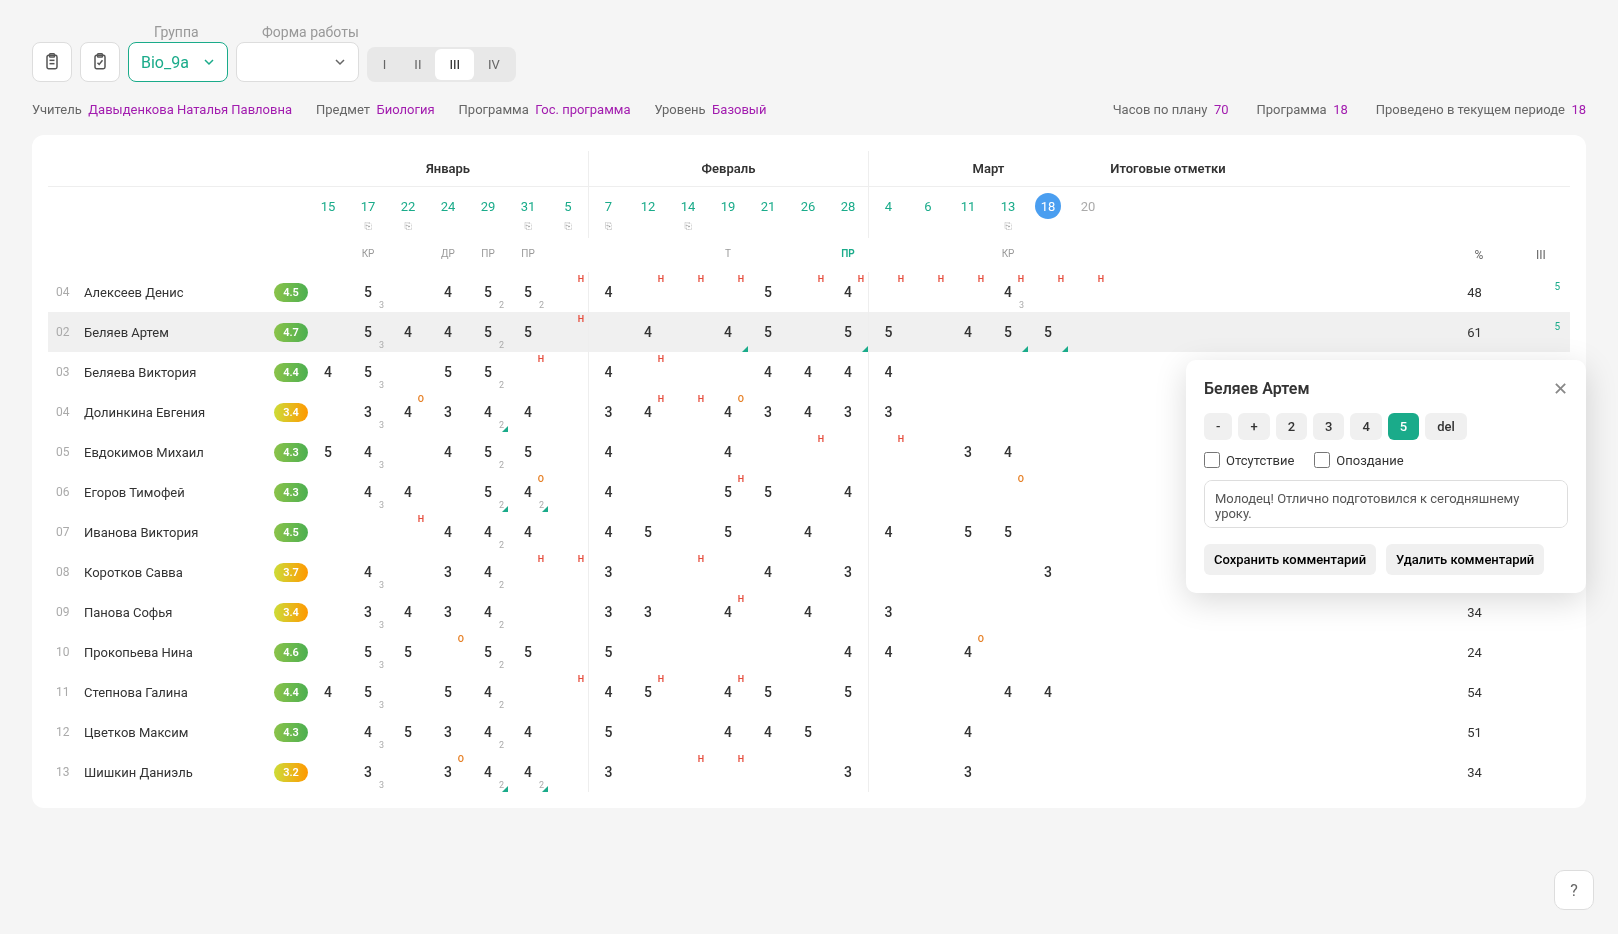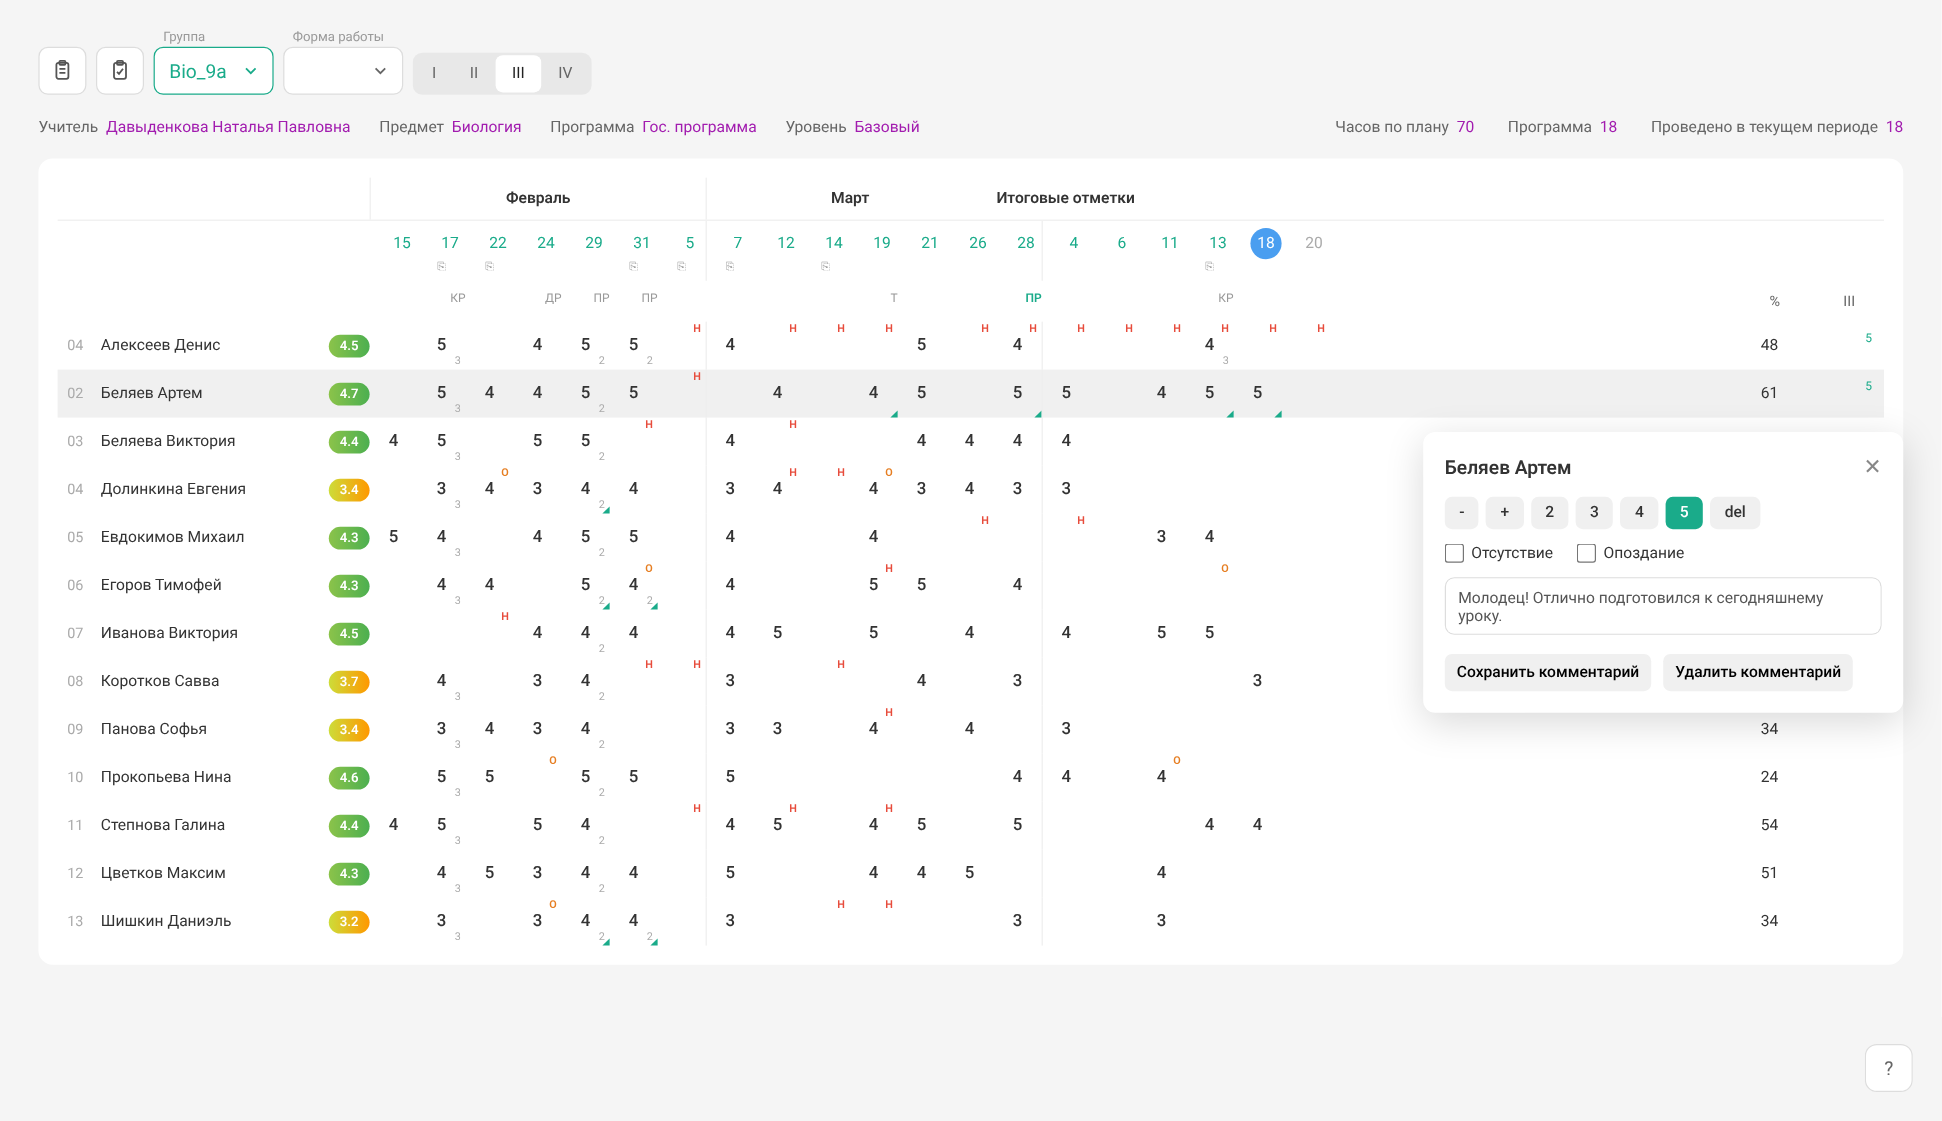--- a/index.html
+++ b/index.html
@@ -3,40 +3,40 @@
 <meta charset="utf-8">
 <style>
 *{margin:0;padding:0;box-sizing:border-box;font-family:-apple-system,BlinkMacSystemFont,'Segoe UI',Roboto,sans-serif}
 body{background:#f5f5f5;color:#333;padding:24px 32px}
 .header{display:flex;justify-content:space-between;align-items:flex-start;margin-bottom:20px}
 .title{font-size:28px;font-weight:700;color:#222}
 .controls{display:flex;gap:8px;align-items:flex-end}
 .icon-btn{width:40px;height:40px;border:1px solid #ddd;border-radius:8px;background:#fff;display:flex;align-items:center;justify-content:center;cursor:pointer}
 .icon-btn svg{width:20px;height:20px;stroke:#555;fill:none;stroke-width:1.8}
 .select-wrap{display:flex;flex-direction:column;gap:2px}
-.select-label{font-size:11px;color:#999;margin-left:8px}
+.select-label{font-size:14px;color:#999;margin-left:26px}
 .select{height:40px;padding:0 12px;border:1px solid #1aab8a;border-radius:8px;background:#fff;color:#1aab8a;display:flex;align-items:center;gap:8px;cursor:pointer;min-width:100px;justify-content:space-between}
 .select.neutral{border-color:#ddd;color:#666}
 .select svg{width:12px;height:12px}
 .quarter-tabs{display:flex;background:#e8e8e8;border-radius:8px;padding:2px}
 .quarter-tab{padding:8px 14px;cursor:pointer;border-radius:6px;font-size:13px;color:#666}
 .quarter-tab.active{background:#fff;color:#222}
 .meta-row{display:flex;justify-content:space-between;font-size:13px;color:#666;margin-bottom:18px}
 .meta-left{display:flex;gap:24px}
 .meta-right{display:flex;gap:28px}
 .meta-item b{color:#a21caf;font-weight:400}
 .grid-container{background:#fff;border-radius:12px;padding:16px;overflow:hidden}
 .months-row{display:flex;border-bottom:1px solid #eee}
 .name-col{width:260px;flex-shrink:0}
 .month-header{text-align:center;font-size:13px;font-weight:600;color:#333;padding:10px 0;flex:1}
 .month-header:nth-child(1){flex:0 0 260px}
 .final-header{width:120px;flex-shrink:0;text-align:center;font-size:13px;font-weight:600;padding:10px 0}
 .date-header-row{display:flex;align-items:flex-start}
 .date-cells{flex:1;display:flex}
-.date-cell{width:40px;text-align:right;padding:6px 0;position:relative}
+.date-cell{width:40px;text-align:center;padding:6px 0;position:relative}
 .date-num{display:inline-flex;width:26px;height:26px;align-items:center;justify-content:center;font-size:13px;color:#1aab8a;border-radius:50%;cursor:pointer}
 .date-num.today{background:#4a9ef0;color:#fff}
 .date-num.future{color:#aaa}
 .date-ind{font-size:9px;color:#999;display:flex;justify-content:center;gap:2px;margin-top:2px}
 .date-type{font-size:10px;color:#999;margin-top:4px;height:14px}
 .date-type.pr{color:#1aab8a;font-weight:600}
 .final-cols{width:120px;display:flex;justify-content:center;gap:12px}
 .final-sub{width:50px;text-align:center;font-size:12px;color:#666;padding:10px 0}
 .student-row{display:flex;align-items:center;height:40px;position:relative}
 .student-row.highlighted{background:#f0f0f0}
@@ -129,20 +129,21 @@
   <div class="meta-right">
     <div class="meta-item"><span>Часов по плану</span>&nbsp;&nbsp;<b>70</b></div>
     <div class="meta-item"><span>Программа</span>&nbsp;&nbsp;<b>18</b></div>
     <div class="meta-item"><span>Проведено в текущем периоде</span>&nbsp;&nbsp;<b>18</b></div>
   </div>
 </div>
 
 <div class="grid-container">
   <div class="months-row" id="months-row">
       <div class="name-col"></div>
+      <div class="month-header" style="flex: 0 0 280px;">Январь</div>
       <div class="month-header sep" style="flex: 0 0 280px;">Февраль</div>
       <div class="month-header sep" style="flex: 0 0 240px;">Март</div>
       <div class="final-header">Итоговые отметки</div>
     </div>
   <div class="date-header-row">
     <div class="name-col"></div>
     <div class="date-cells" id="date-headers">
         <div class="date-cell"><div class="date-num">15</div></div>
         <div class="date-cell"><div class="date-num">17</div><div class="date-ind">⎘</div></div>
         <div class="date-cell"><div class="date-num">22</div><div class="date-ind">⎘</div></div>

